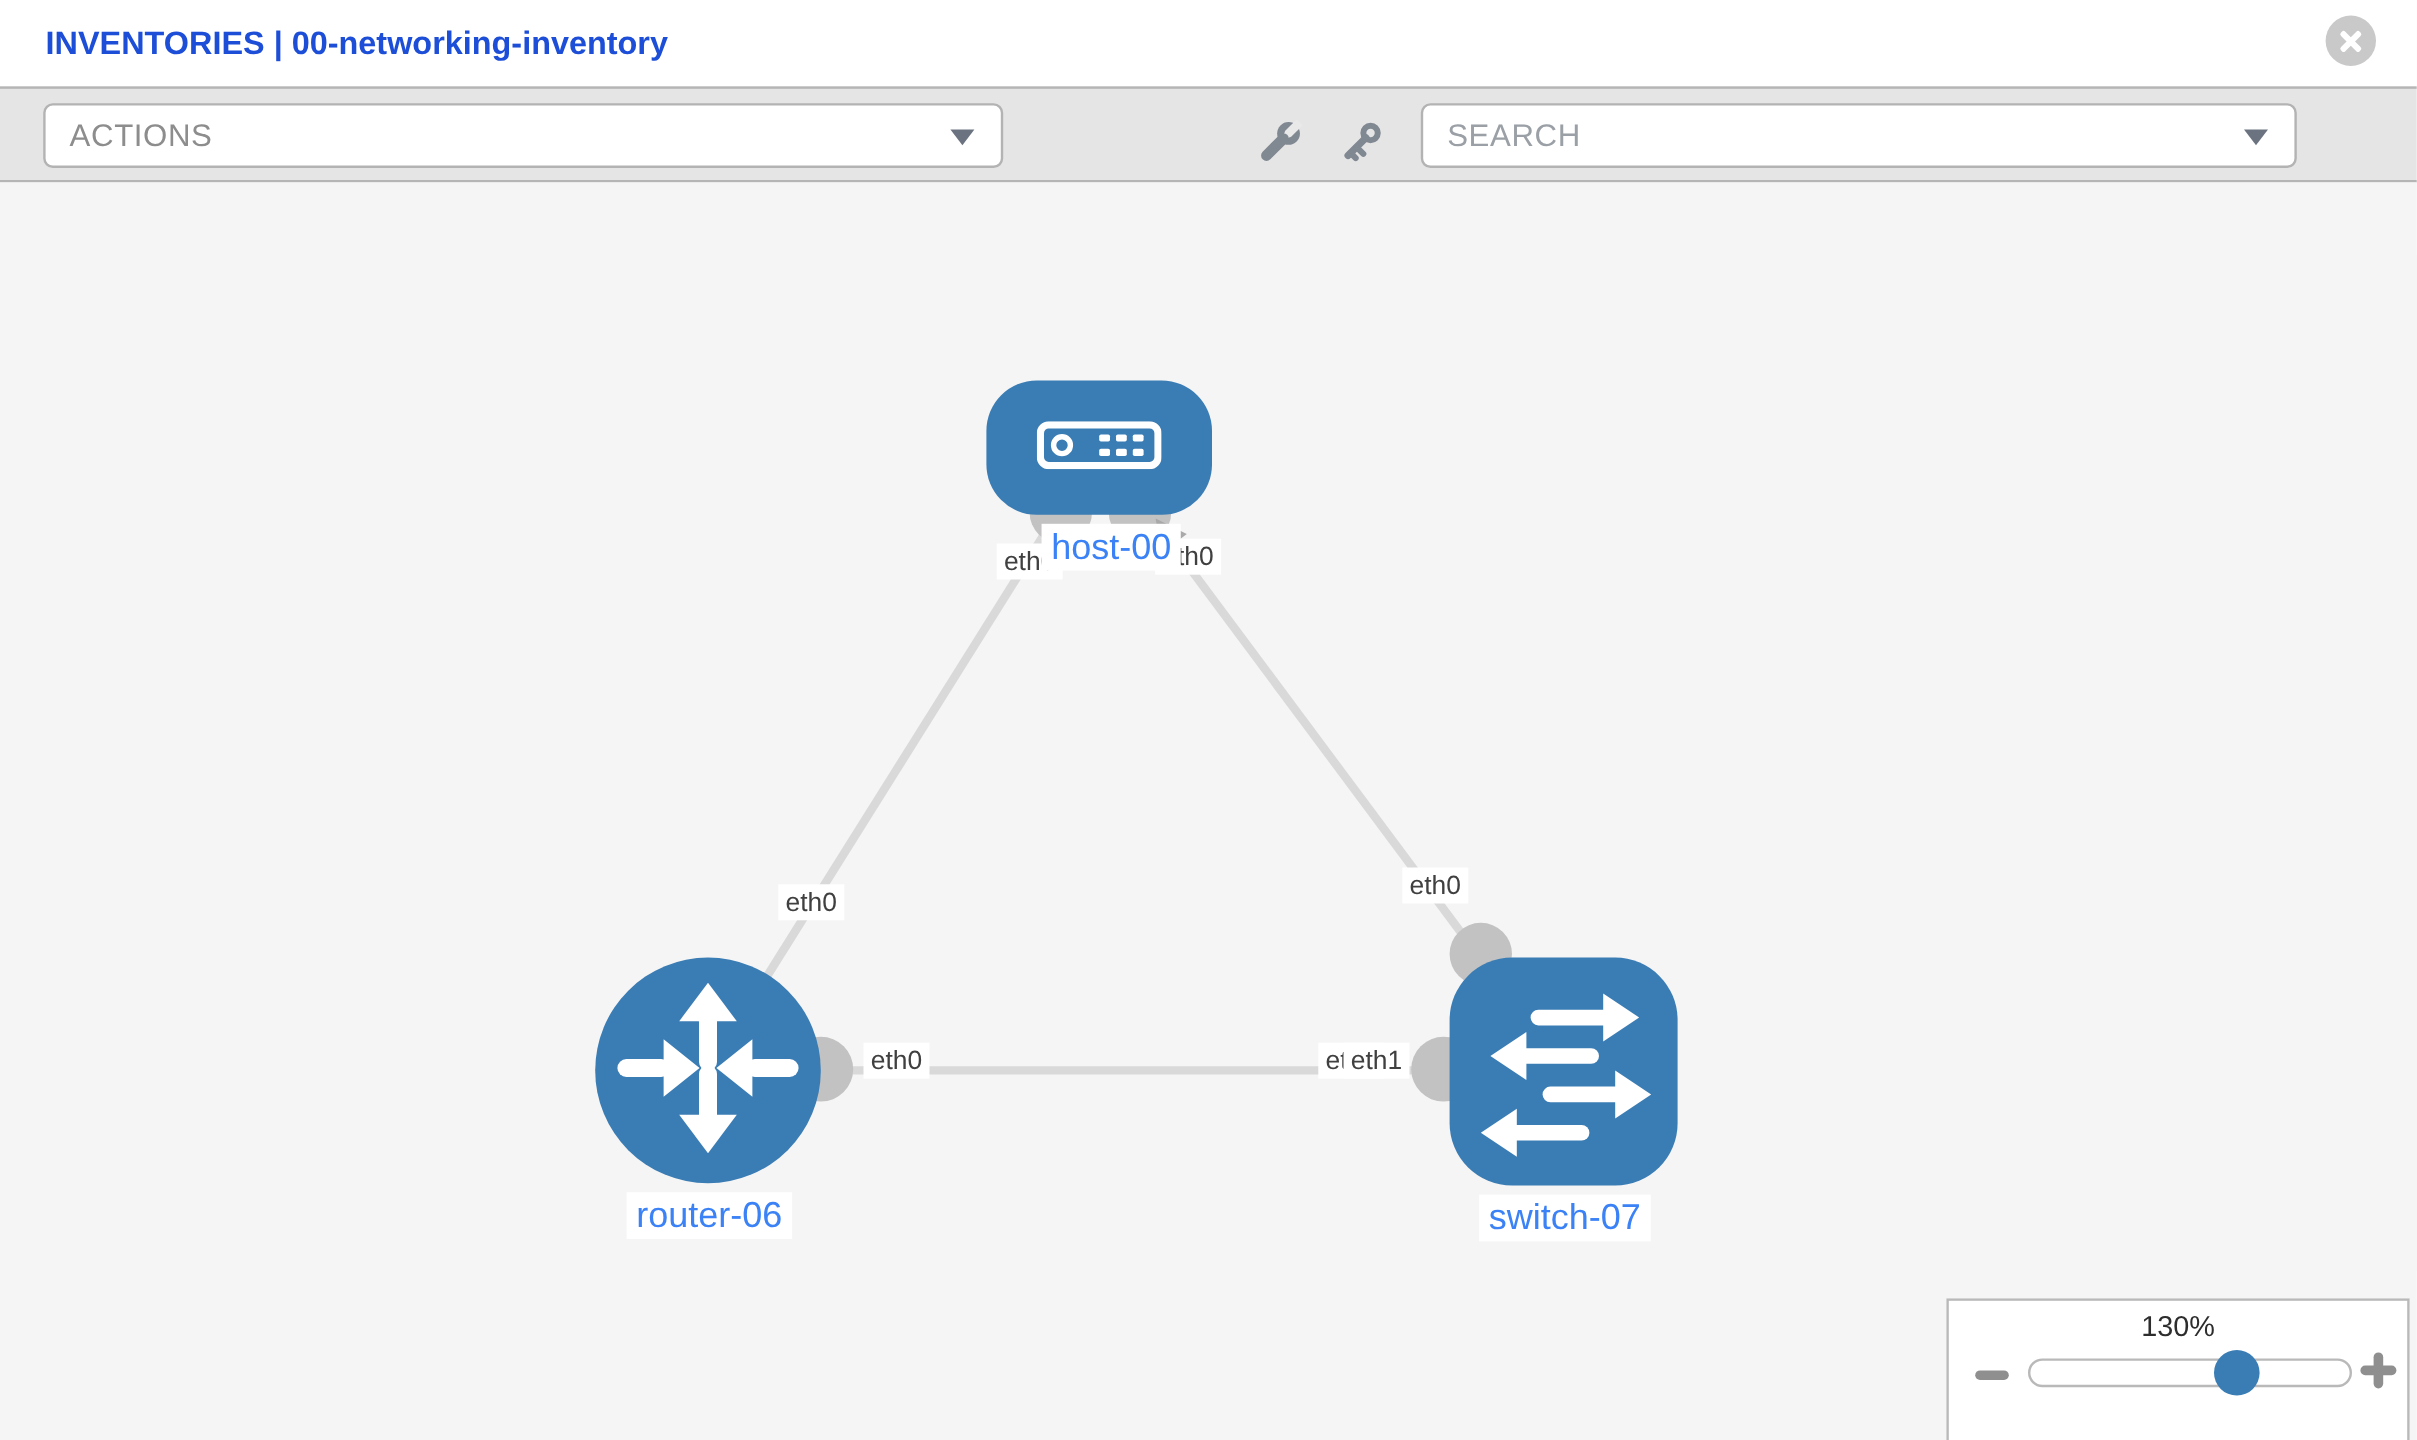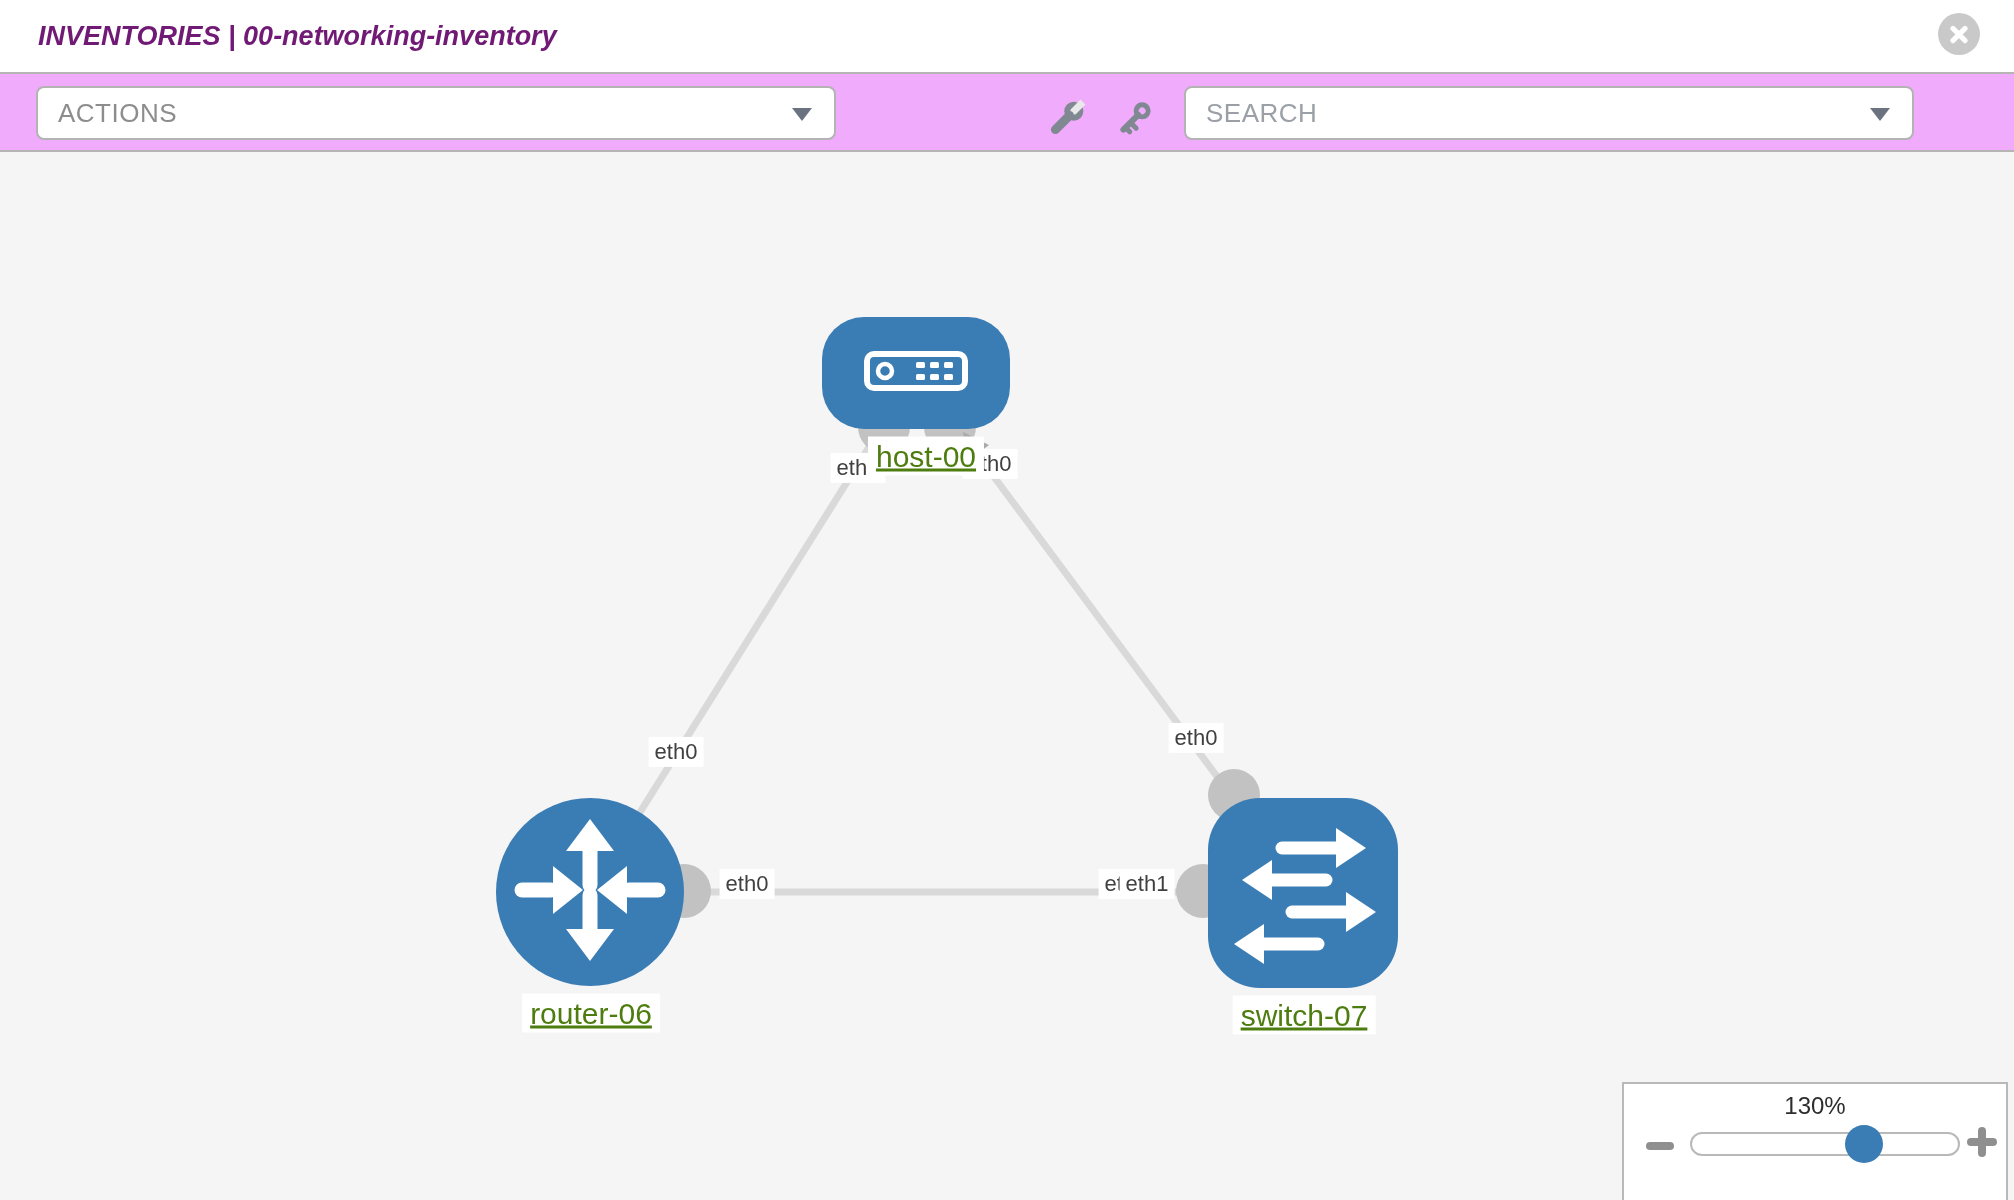--- a/index.html
+++ b/index.html
@@ -2,28 +2,28 @@
 <html><head>
 <meta charset="utf-8">
 <style>
   html,body{margin:0;padding:0;}
   body{
     width:2014px;height:1200px;overflow:hidden;position:relative;
     font-family:"Liberation Sans", sans-serif;background:#ffffff;
   }
   
   .header{position:absolute;left:0;top:0;width:2014px;height:72px;background:#fff;}
-  .page-title{position:absolute;left:38px;top:0;line-height:72px;font-size:27px;font-weight:bold;color:#701a75;white-space:nowrap;font-style:italic;}
+  .page-title{position:absolute;left:38px;top:0;line-height:72px;font-size:27px;font-weight:bold;color:#1d4ed8;white-space:nowrap;}
   .close-btn{position:absolute;right:34px;top:13px;width:42px;height:42px;border-radius:50%;background:#c9c9c9;border:none;cursor:pointer;padding:0;}
   .close-x{position:absolute;left:0;top:0;width:100%;height:100%;}
   .close-x::before,.close-x::after{content:"";position:absolute;left:10px;top:18.5px;width:22px;height:5px;background:#fff;border-radius:2px;}
   .close-x::before{transform:rotate(45deg);}
   .close-x::after{transform:rotate(-45deg);}
   
-  .toolbar{position:absolute;left:0;top:72px;width:2014px;height:80px;background:#f0abfc;
+  .toolbar{position:absolute;left:0;top:72px;width:2014px;height:80px;background:#e5e5e5;
     border-top:2px solid #b5b5b5;border-bottom:2px solid #b5b5b5;box-sizing:border-box;}
   .select-box{position:absolute;top:12px;height:54px;background:#fff;border:2px solid #b3b3b3;border-radius:8px;box-sizing:border-box;}
   .select-actions{left:36px;width:800px;}
   .select-search{left:1184px;width:730px;}
   .select-label{position:absolute;left:20px;top:0;line-height:50px;font-size:26px;color:#8d8d8d;letter-spacing:0.5px;}
   .caret{position:absolute;right:22px;top:20px;width:0;height:0;
     border-left:10px solid transparent;border-right:10px solid transparent;border-top:13px solid #6b7380;}
   .search-input{position:absolute;left:0;top:0;width:730px;height:50px;border:none;outline:none;background:transparent;
     padding:0 0 0 20px;font-size:26px;color:#555;font-family:"Liberation Sans",sans-serif;letter-spacing:0.5px;}
   .search-input::placeholder{color:#9aa0a6;opacity:1;}
@@ -33,22 +33,22 @@
   
   .canvas{position:absolute;left:0;top:152px;width:2014px;height:1048px;background:#f5f5f5;}
   .links-layer{position:absolute;left:0;top:0;z-index:1;}
   .node{position:absolute;z-index:2;display:flex;align-items:center;justify-content:center;background:#3a7cb4;}
   .node-host{left:822px;top:165px;width:188px;height:112px;border-radius:42px;}
   .node-router{left:496px;top:646px;width:188px;height:188px;border-radius:50%;}
   .node-switch{left:1208px;top:646px;width:190px;height:190px;border-radius:52px;}
   .iface-label{position:absolute;z-index:3;transform:translate(-50%,-50%);background:#fff;color:#404040;
     font-size:22px;line-height:1.1;padding:3px 6px;white-space:nowrap;}
   .iface-top{z-index:4;}
-  .node-label{position:absolute;z-index:5;transform:translate(-50%,-50%);background:#fff;color:#4d7c0f;
-    font-size:30px;line-height:1.1;padding:3px 8px;white-space:nowrap;text-decoration:underline;}
+  .node-label{position:absolute;z-index:5;transform:translate(-50%,-50%);background:#fff;color:#3b82f6;
+    font-size:30px;line-height:1.1;padding:3px 8px;white-space:nowrap;}
   
   .zoom-panel{position:absolute;left:1622px;top:1082px;width:386px;height:140px;background:#fff;
     border:2px solid #b9b9b9;box-sizing:border-box;z-index:10;}
   .zoom-value{position:absolute;left:0;top:8px;width:100%;text-align:center;font-size:24px;color:#2d2d2d;}
   .zoom-btn{position:absolute;background:transparent;border:none;padding:0;cursor:pointer;}
   .zoom-out{left:18px;top:44px;width:36px;height:36px;}
   .minus-bar{position:absolute;left:4px;top:14px;width:28px;height:8px;border-radius:4px;background:#8f8f8f;}
   .zoom-in{left:340px;top:40px;width:36px;height:36px;}
   .plus-bar-h{position:absolute;left:3px;top:14px;width:30px;height:8px;border-radius:4px;background:#8f8f8f;}
   .plus-bar-v{position:absolute;left:14px;top:3px;width:8px;height:30px;border-radius:4px;background:#8f8f8f;}

